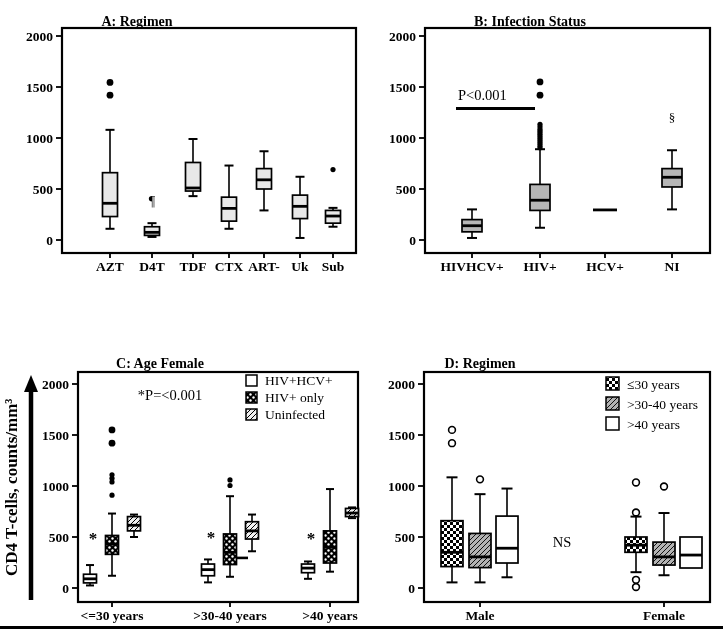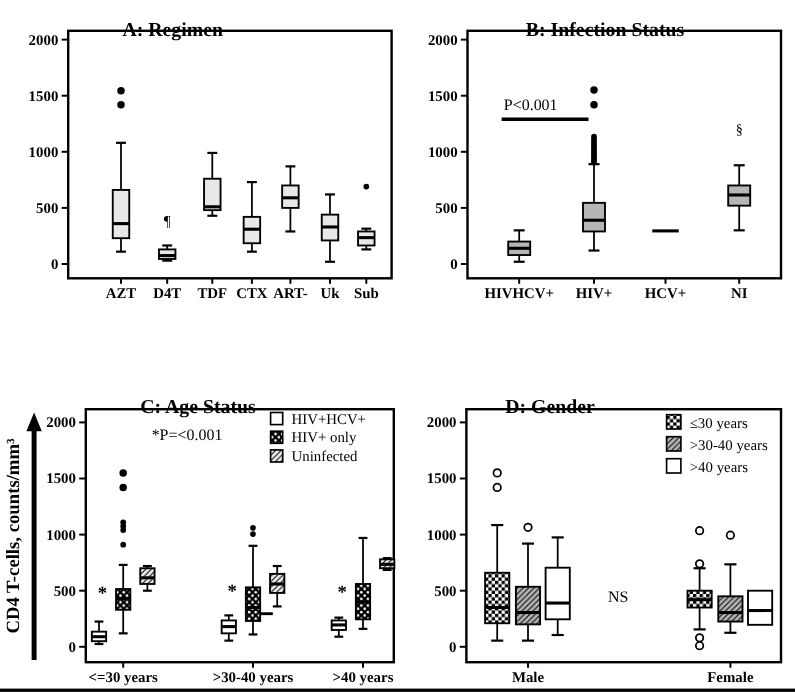--- a/index.html
+++ b/index.html
@@ -1,19 +1,19 @@
 <!DOCTYPE html>
 <html><head>
 <meta charset="utf-8">
 <style>
   html,body{margin:0;padding:0;}
   body{width:723px;height:629px;position:relative;overflow:hidden;background:#fff;
        font-family:"Liberation Serif","DejaVu Serif",serif;}
   .panel-title{position:absolute;transform:translateX(-50%);font-weight:bold;
-       font-size:18px;white-space:nowrap;color:#000;margin-left:20px;}
+       font-size:14px;white-space:nowrap;color:#000;}
   #title-a{left:137px;top:2px;}
   #title-b{left:530px;top:2px;}
   #title-c{left:160px;top:344px;}
   #title-d{left:480px;top:344px;}
   .y-label{position:absolute;left:0;top:358px;width:24px;height:258px;
        writing-mode:vertical-rl;transform:rotate(180deg);text-align:center;
        font-size:17px;font-weight:bold;line-height:24px;white-space:nowrap;color:#000;}
   #chart-svg{position:absolute;left:0;top:0;}
   .figure-bottom-border{position:absolute;left:0;bottom:0;width:723px;height:3px;background:#000;}
   svg text{font-family:"Liberation Serif","DejaVu Serif",serif;fill:#000;}
@@ -389,19 +389,19 @@
         </g>
       </g>
       <g>
         <line x1="31" y1="600" x2="31" y2="390" stroke="#000" stroke-width="4.5"></line>
         <polygon points="24,392 38,392 31,375" fill="#000"></polygon>
       </g>
     </svg>
 
   <h2 class="panel-title" id="title-a">A: Regimen</h2>
   <h2 class="panel-title" id="title-b">B: Infection Status</h2>
-  <h2 class="panel-title" id="title-c">C: Age Status</h2>
-  <h2 class="panel-title" id="title-d">D: Gender</h2>
+  <h2 class="panel-title" id="title-c">C: Age Female</h2>
+  <h2 class="panel-title" id="title-d">D: Regimen</h2>
 
   <div class="y-label">CD4 T-cells, counts/mm³</div>
 
   <div class="figure-bottom-border"></div>
 </div>
 
 </body></html>

